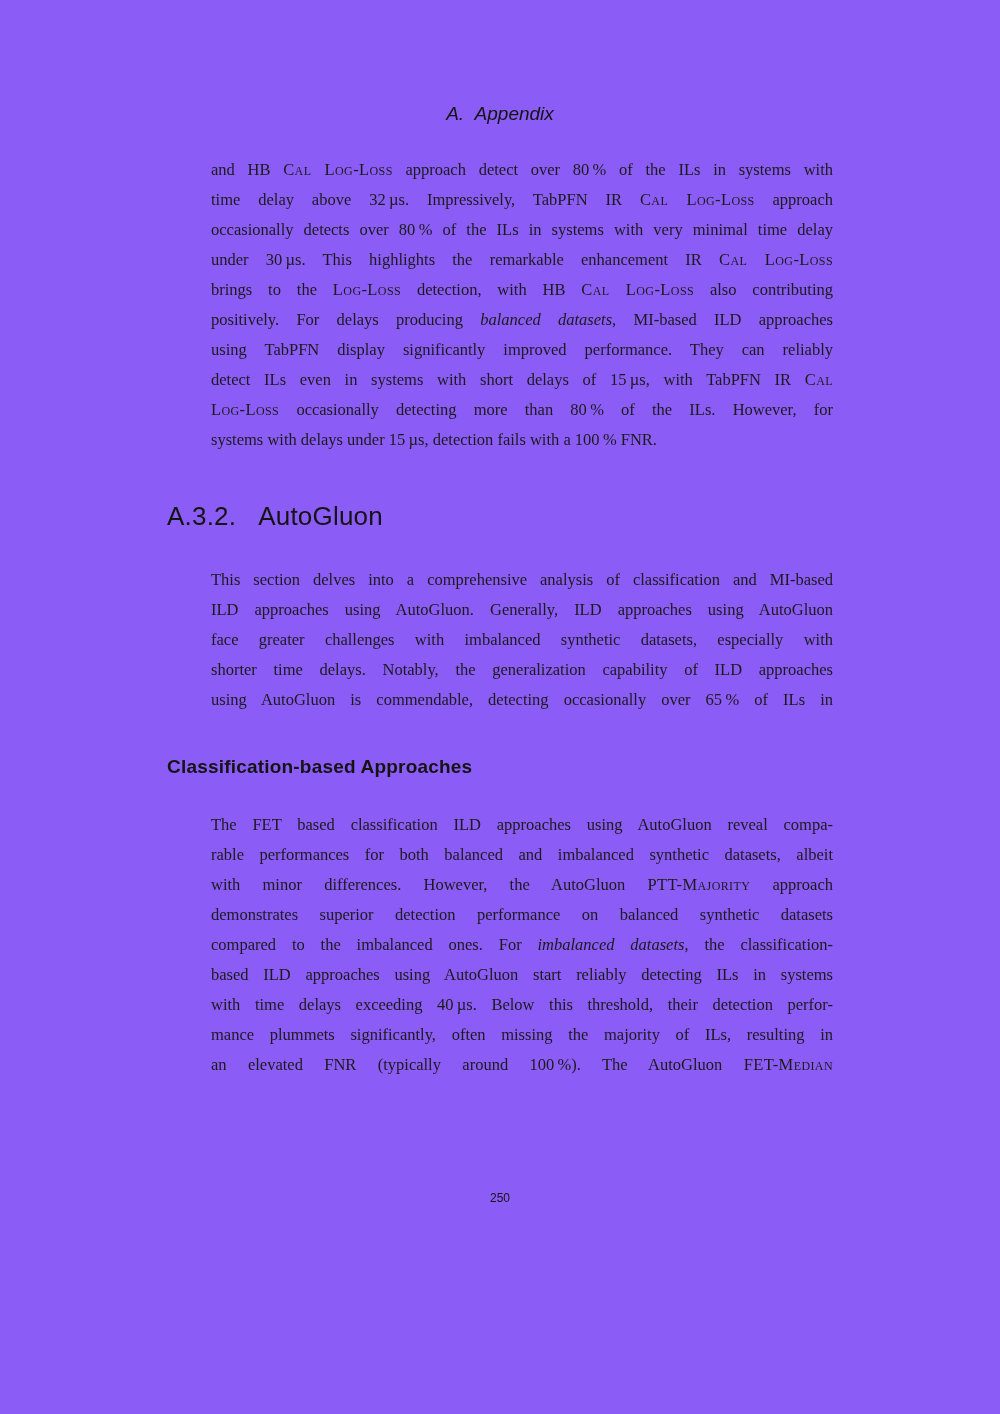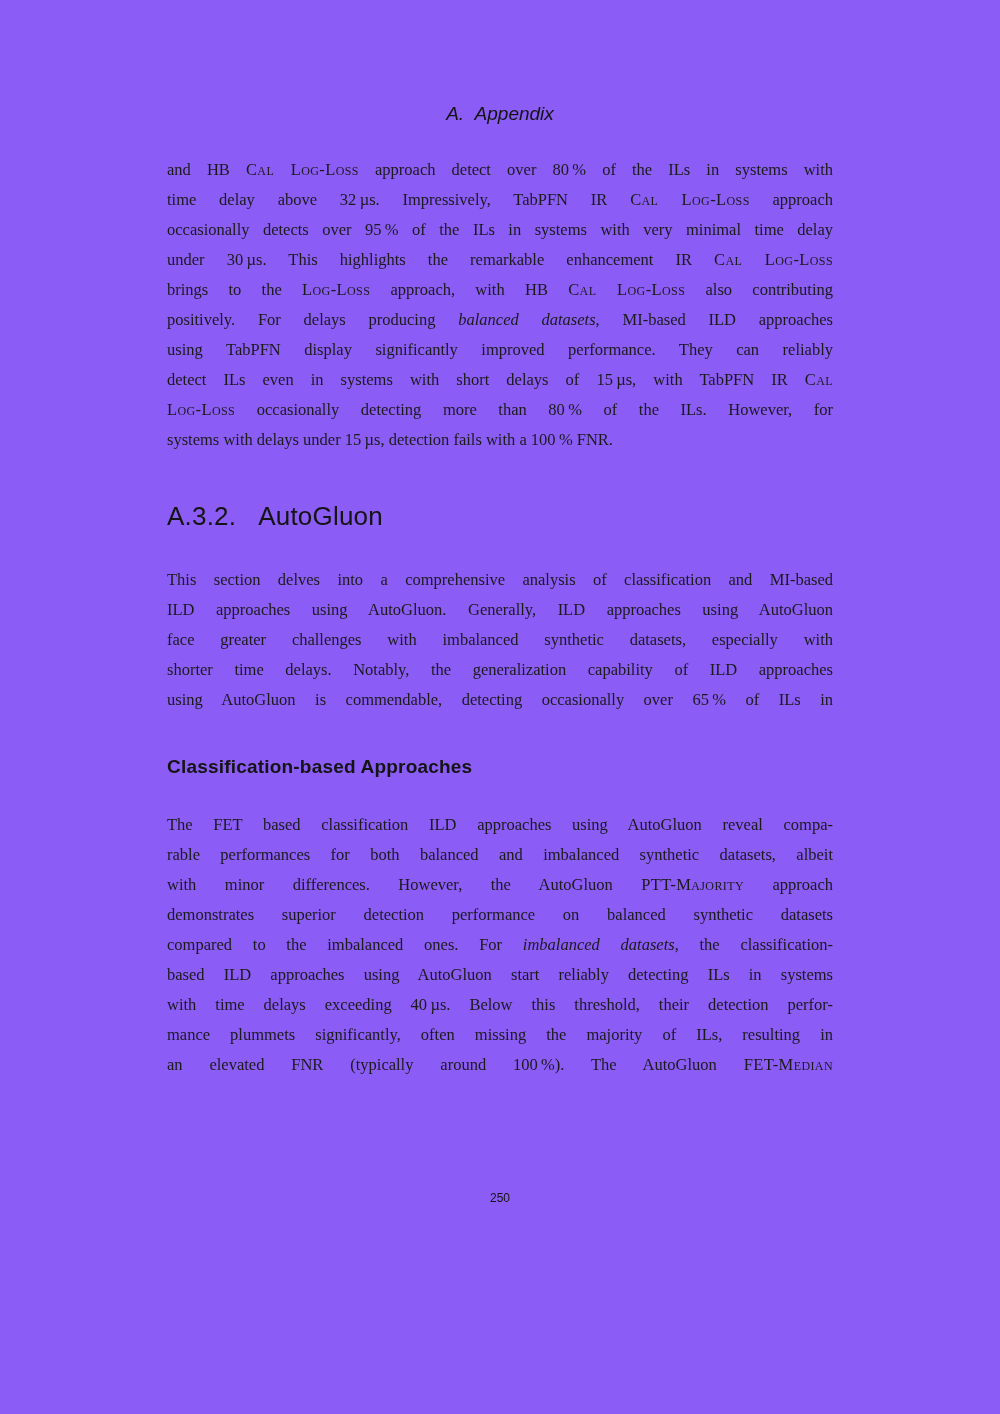--- a/index.html
+++ b/index.html
@@ -25,21 +25,21 @@
     color: #141414;
   }
   .rh-title { margin-left: 0.55em; }
   .column {
     position: absolute;
     left: 167px;
     top: 155px;
     width: 666px;
   }
   .para { font-size: 16.5px; }
-  .line { height: 30px; line-height: 30px; }
+  .line { height: 30px; line-height: 30px; margin-left: 44px; }
   .line.just { text-align: justify; text-align-last: justify; }
   .sc { font-variant: small-caps; letter-spacing: 0.4px; }
   .it { font-style: italic; }
   .sec {
     margin: 45px 0 0 0;
     font-family: "Liberation Sans", "DejaVu Sans", sans-serif;
     font-weight: normal;
     font-size: 26px;
     line-height: 32px;
     color: #141414;
@@ -76,23 +76,23 @@
 
   <div class="running-header">
     <span>A.</span><span class="rh-title">Appendix</span>
   </div>
 
   <div class="column">
 
     <div class="para">
         <div class="line just"><span>and HB </span><span class="sc">Cal Log-Loss</span><span> approach detect over 80 % of the ILs in systems with</span></div>
         <div class="line just"><span>time delay above 32 µs. Impressively, TabPFN IR </span><span class="sc">Cal Log-Loss</span><span> approach</span></div>
-        <div class="line just"><span>occasionally detects over 95 % of the ILs in systems with very minimal time delay</span></div>
+        <div class="line just"><span>occasionally detects over 80 % of the ILs in systems with very minimal time delay</span></div>
         <div class="line just"><span>under 30 µs. This highlights the remarkable enhancement IR </span><span class="sc">Cal Log-Loss</span></div>
-        <div class="line just"><span>brings to the </span><span class="sc">Log-Loss</span><span> approach, with HB </span><span class="sc">Cal Log-Loss</span><span> also contributing</span></div>
+        <div class="line just"><span>brings to the </span><span class="sc">Log-Loss</span><span> detection, with HB </span><span class="sc">Cal Log-Loss</span><span> also contributing</span></div>
         <div class="line just"><span>positively. For delays producing </span><span class="it">balanced datasets</span><span>, MI-based ILD approaches</span></div>
         <div class="line just"><span>using TabPFN display significantly improved performance. They can reliably</span></div>
         <div class="line just"><span>detect ILs even in systems with short delays of 15 µs, with TabPFN IR </span><span class="sc">Cal</span></div>
         <div class="line just"><span class="sc">Log-Loss</span><span> occasionally detecting more than 80 % of the ILs. However, for</span></div>
         <div class="line"><span>systems with delays under 15 µs, detection fails with a 100 % FNR.</span></div>
       </div>
 
     <h2 class="sec">
       <span class="sec-num">A.3.2.</span><span>AutoGluon</span>
     </h2>

